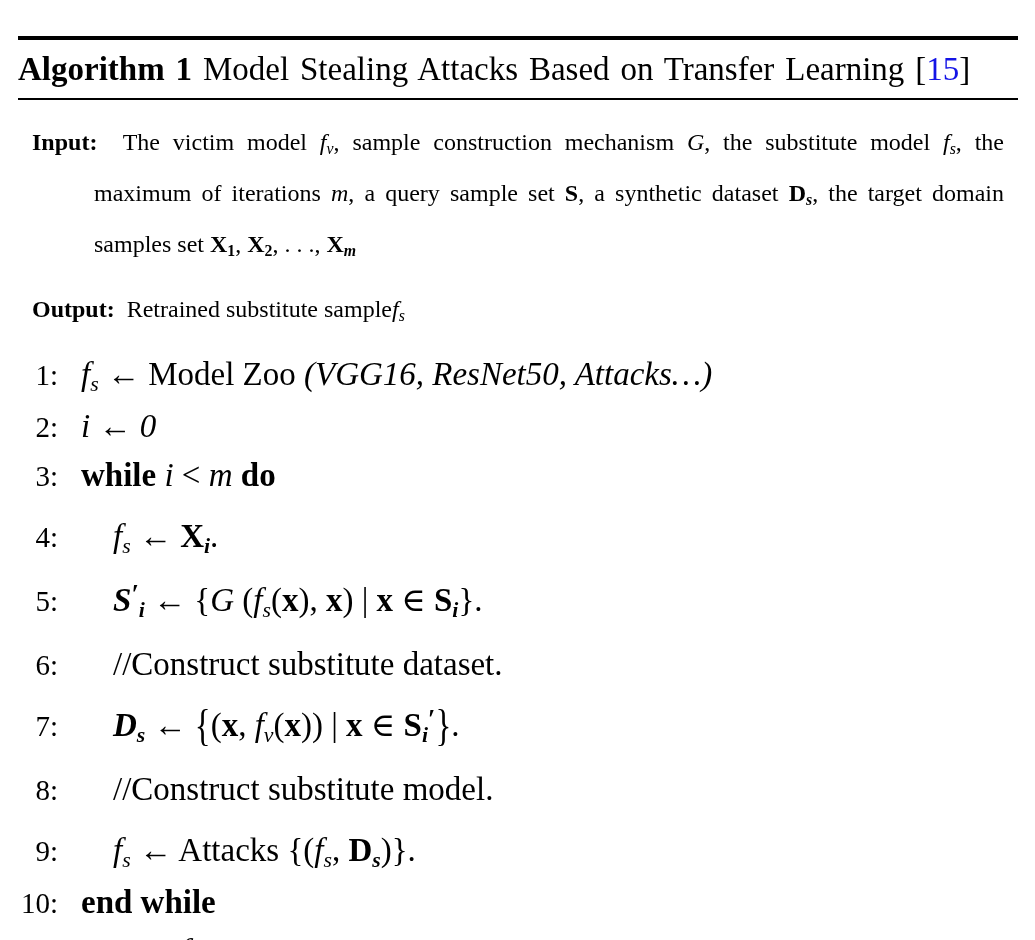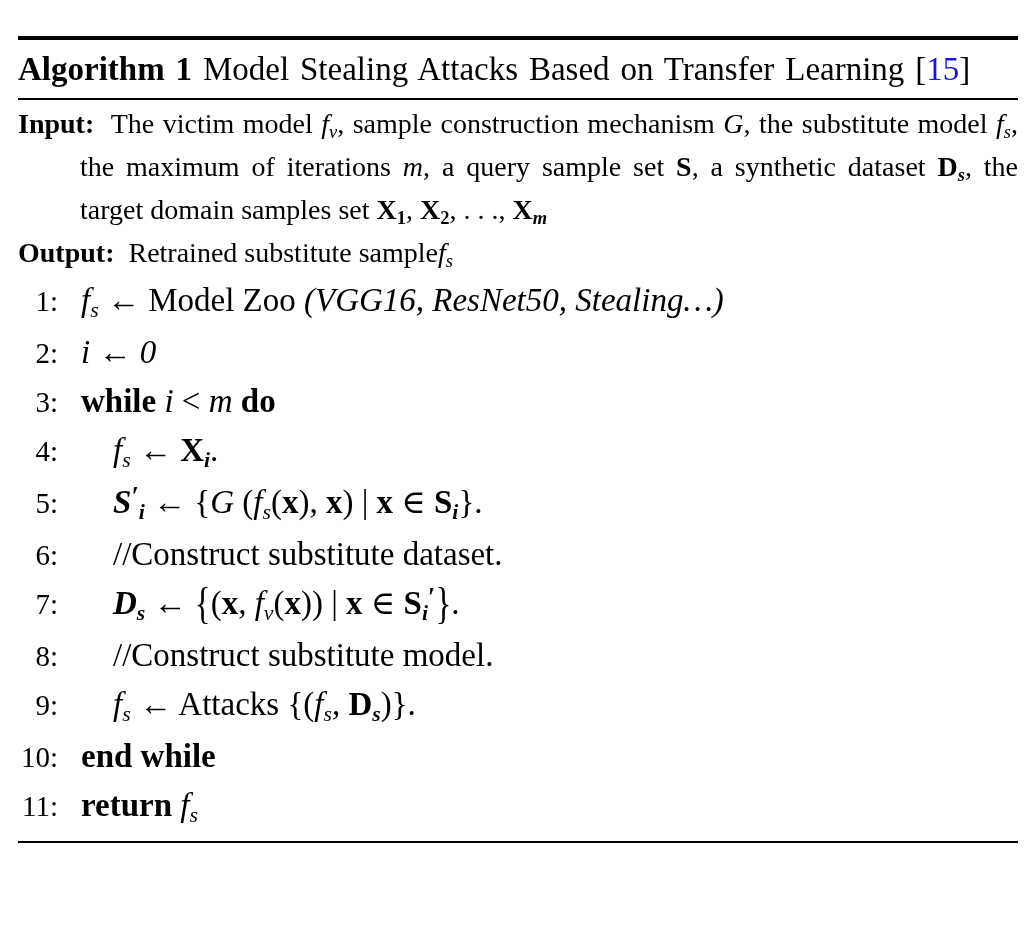--- a/index.html
+++ b/index.html
@@ -53,23 +53,23 @@
     color: #1414e6;
   }
 
   
   .algo-body {
     padding-top: 4px;
   }
 
   
   .io-row {
-    font-size: 28px;
-    line-height: 40px;
-    margin: 0;
+    font-size: 24px;
+    line-height: 48px;
+    margin: 14px;
     padding: 0 0 0 62px;
     text-indent: -62px;
     text-align: justify;
     text-align-last: left;
   }
   .io-row.no-justify {
     text-align: left;
   }
   .io-key {
     font-weight: bold;
@@ -86,21 +86,21 @@
     width: 40px;
     min-width: 40px;
     text-align: right;
     padding-right: 9px;
     font-size: 29px;
   }
   .stmt {
     flex: 1 1 auto;
     white-space: pre;
   }
-  .ind1 { padding-left: 46px; }
+  .ind1 { padding-left: 46px; margin-top: 12px; }
   .ind-half { padding-left: 14px; }
 
   
   .mi { font-style: italic; }
   .mbf { font-weight: bold; }
   .mbfit { font-weight: bold; font-style: italic; }
   .mupr { font-style: normal; }
   .kw { font-weight: bold; font-style: normal; }
   .it { font-style: italic; }
   sub {
@@ -142,21 +142,21 @@
   <div class="rule-thin"></div>
 
   <div class="algo-body">
 
     <div class="io-row"><span class="io-key">Input:</span>&nbsp; <span><span>The victim model </span><span class="mi"><span>f</span><sub>v</sub></span><span>, sample construction mechanism </span><span class="mi">G</span><span>, the substitute model </span><span class="mi"><span>f</span><sub>s</sub></span><span>, the maximum of iterations </span><span class="mi">m</span><span>, a query sample set </span><span class="mbf">S</span><span>, a synthetic dataset </span><span class="mbf"><span>D</span><sub>s</sub></span><span>, the target domain samples set </span><span class="mbf"><span>X</span><sub class="upr">1</sub></span>, <span class="mbf"><span>X</span><sub class="upr">2</sub></span>, <span>. . .</span>, <span class="mbf"><span>X</span><sub>m</sub></span></span></div>
 
     <div class="io-row no-justify"><span class="io-key">Output:</span>&nbsp; <span><span>Retrained substitute sample</span><span class="mi"><span>f</span><sub>s</sub></span></span></div>
 
     <div class="code-line">
       <span class="ln">1:</span>
-      <span class="stmt ind-half"><span class="mi"><span>f</span><sub>s</sub></span> <span class="arrow">←</span> <span class="mupr">Model Zoo </span><span class="it">(VGG16, ResNet50, Stealing</span><span class="it">…</span><span class="it">)</span></span>
+      <span class="stmt ind-half"><span class="mi"><span>f</span><sub>s</sub></span> <span class="arrow">←</span> <span class="mupr">Model Zoo </span><span class="it">(VGG16, ResNet50, Attacks</span><span class="it">…</span><span class="it">)</span></span>
     </div>
 
     <div class="code-line">
       <span class="ln">2:</span>
       <span class="stmt ind-half"><span class="mi">i</span> <span class="arrow">←</span> <span class="it">0</span></span>
     </div>
 
     <div class="code-line">
       <span class="ln">3:</span>
       <span class="stmt ind-half"><span class="kw">while</span> <span class="mi">i</span> <span class="mupr">&lt;</span> <span class="mi">m</span> <span class="kw">do</span></span>

